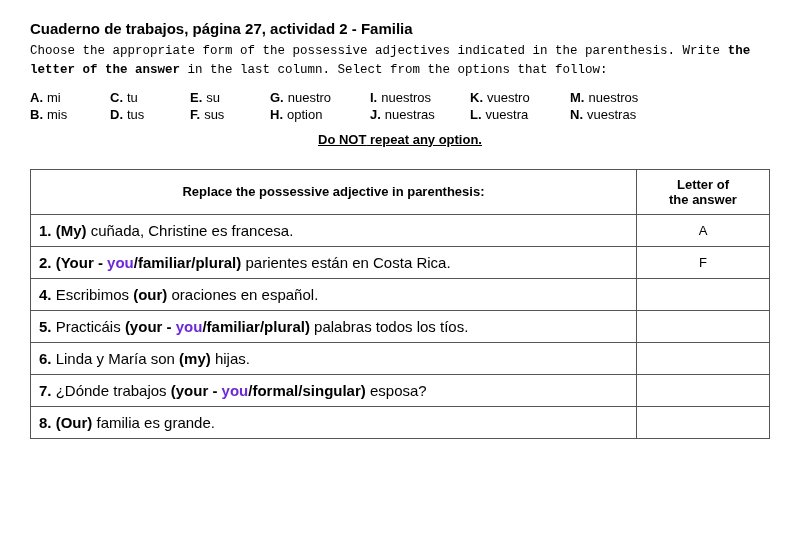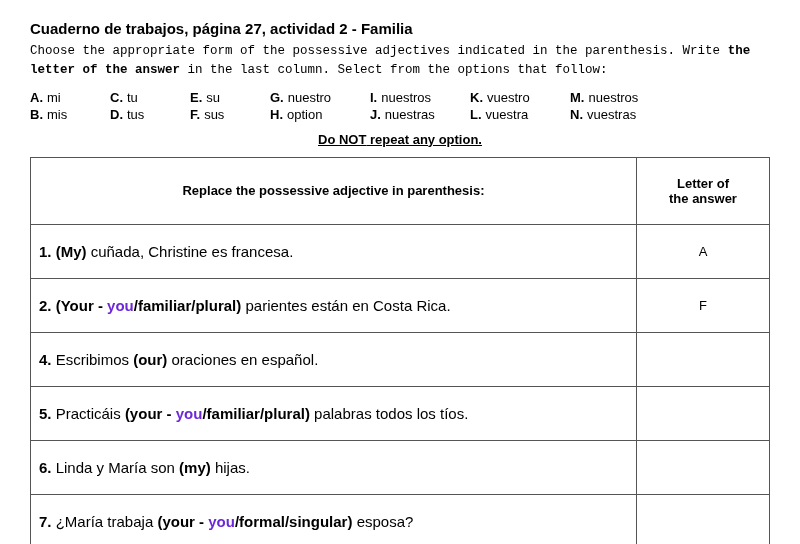--- a/index.html
+++ b/index.html
@@ -29,31 +29,31 @@
       grid-template-columns: 80px 80px 80px 100px 100px 100px 100px;
       row-gap: 2px;
       margin-bottom: 10px;
       font-size: 13px;
     }
     .option-item { display: flex; gap: 4px; }
     .option-letter { font-weight: bold; }
     .no-repeat {
       text-align: center;
       font-size: 13px;
-      margin-bottom: 10px;
+      margin-bottom: 22px;
     }
     .no-repeat span { font-weight: bold; text-decoration: underline; }
     table {
       width: 100%;
       border-collapse: collapse;
       border: 1px solid #555;
     }
     th, td {
       border: 1px solid #555;
-      padding: 18px 8px;
+      padding: 7px 8px;
       vertical-align: middle;
     }
     thead th {
       background: #fff;
       font-weight: bold;
       font-size: 13px;
     }
     .col-question { width: 82%; }
     .col-answer { width: 18%; text-align: center; }
     tbody tr td { font-size: 15px; }
@@ -192,21 +192,21 @@
         <span> Linda y María son </span>
         <span class="highlight-bold">(my)</span>
         <span> hijas.</span>
       </td>
       <td class="answer-cell"></td>
     </tr>
 
     <tr>
       <td>
         <span class="row-num">7.</span>
-        <span> ¿María trabaja </span>
+        <span> ¿Dónde trabajos </span>
         <span class="highlight-bold">(your - <span class="highlight-red">you</span>/formal/singular)</span>
         <span> esposa?</span>
       </td>
       <td class="answer-cell"></td>
     </tr>
 
     <tr>
       <td>
         <span class="row-num">8.</span>
         <span> </span>

